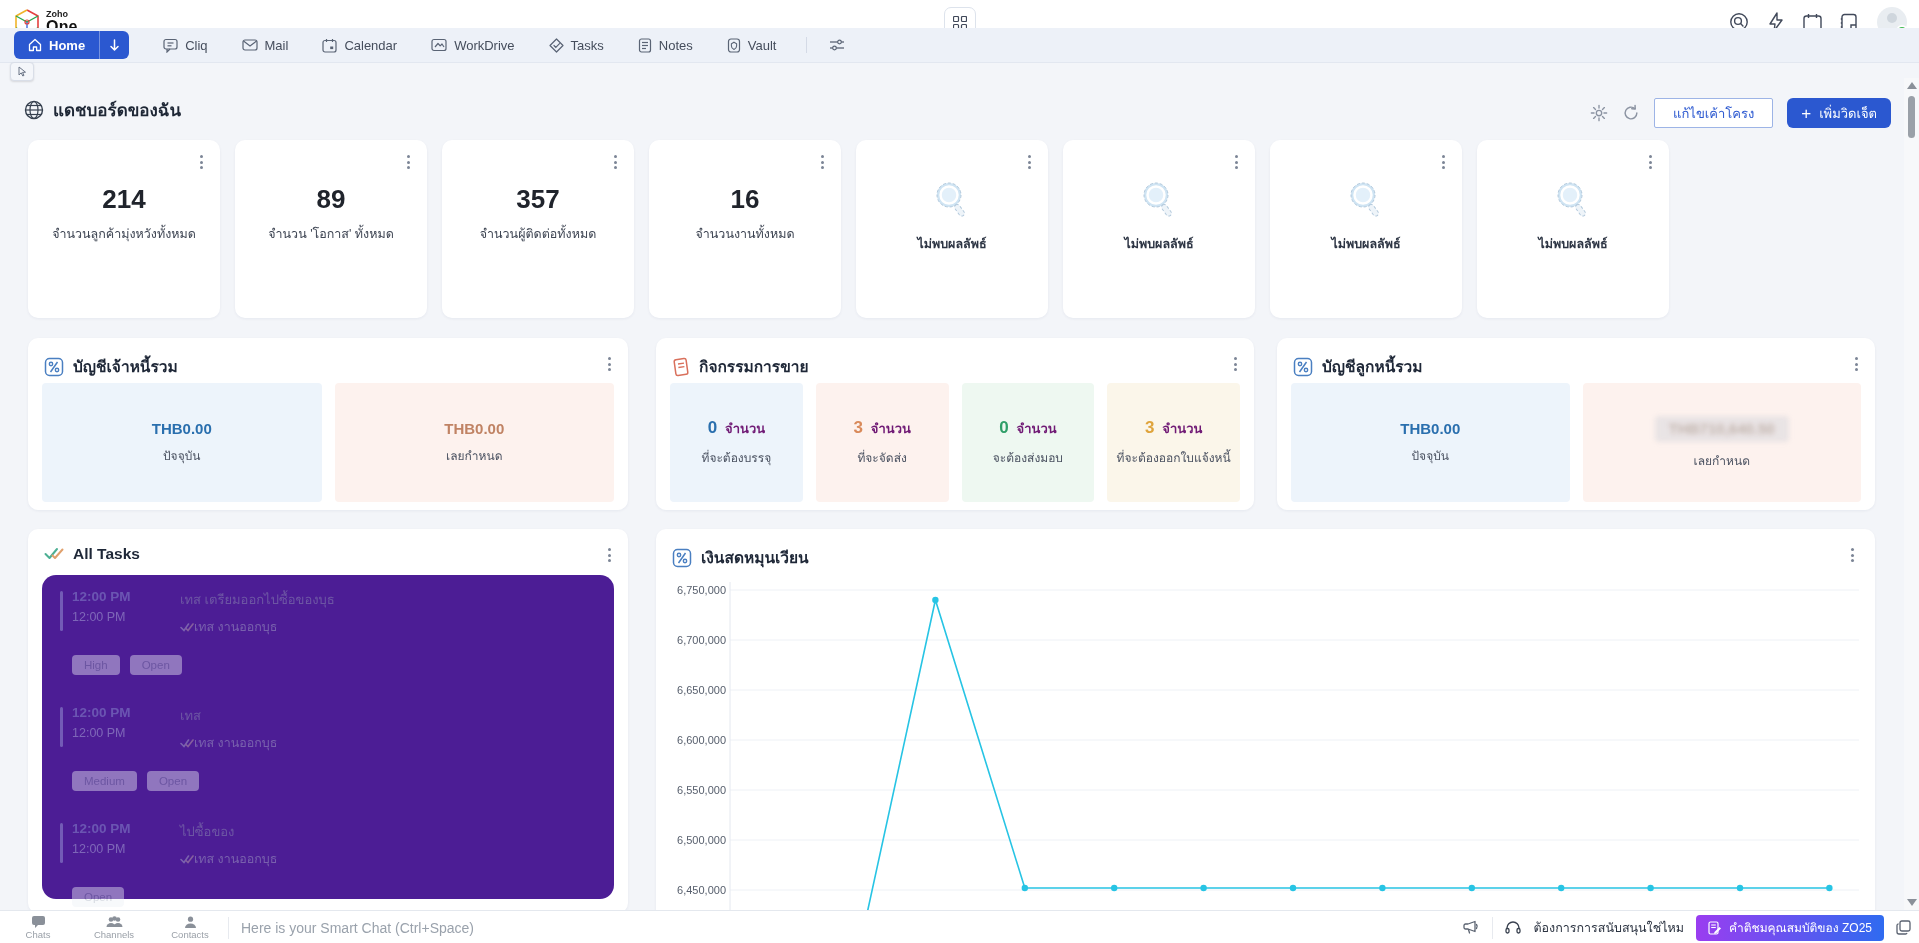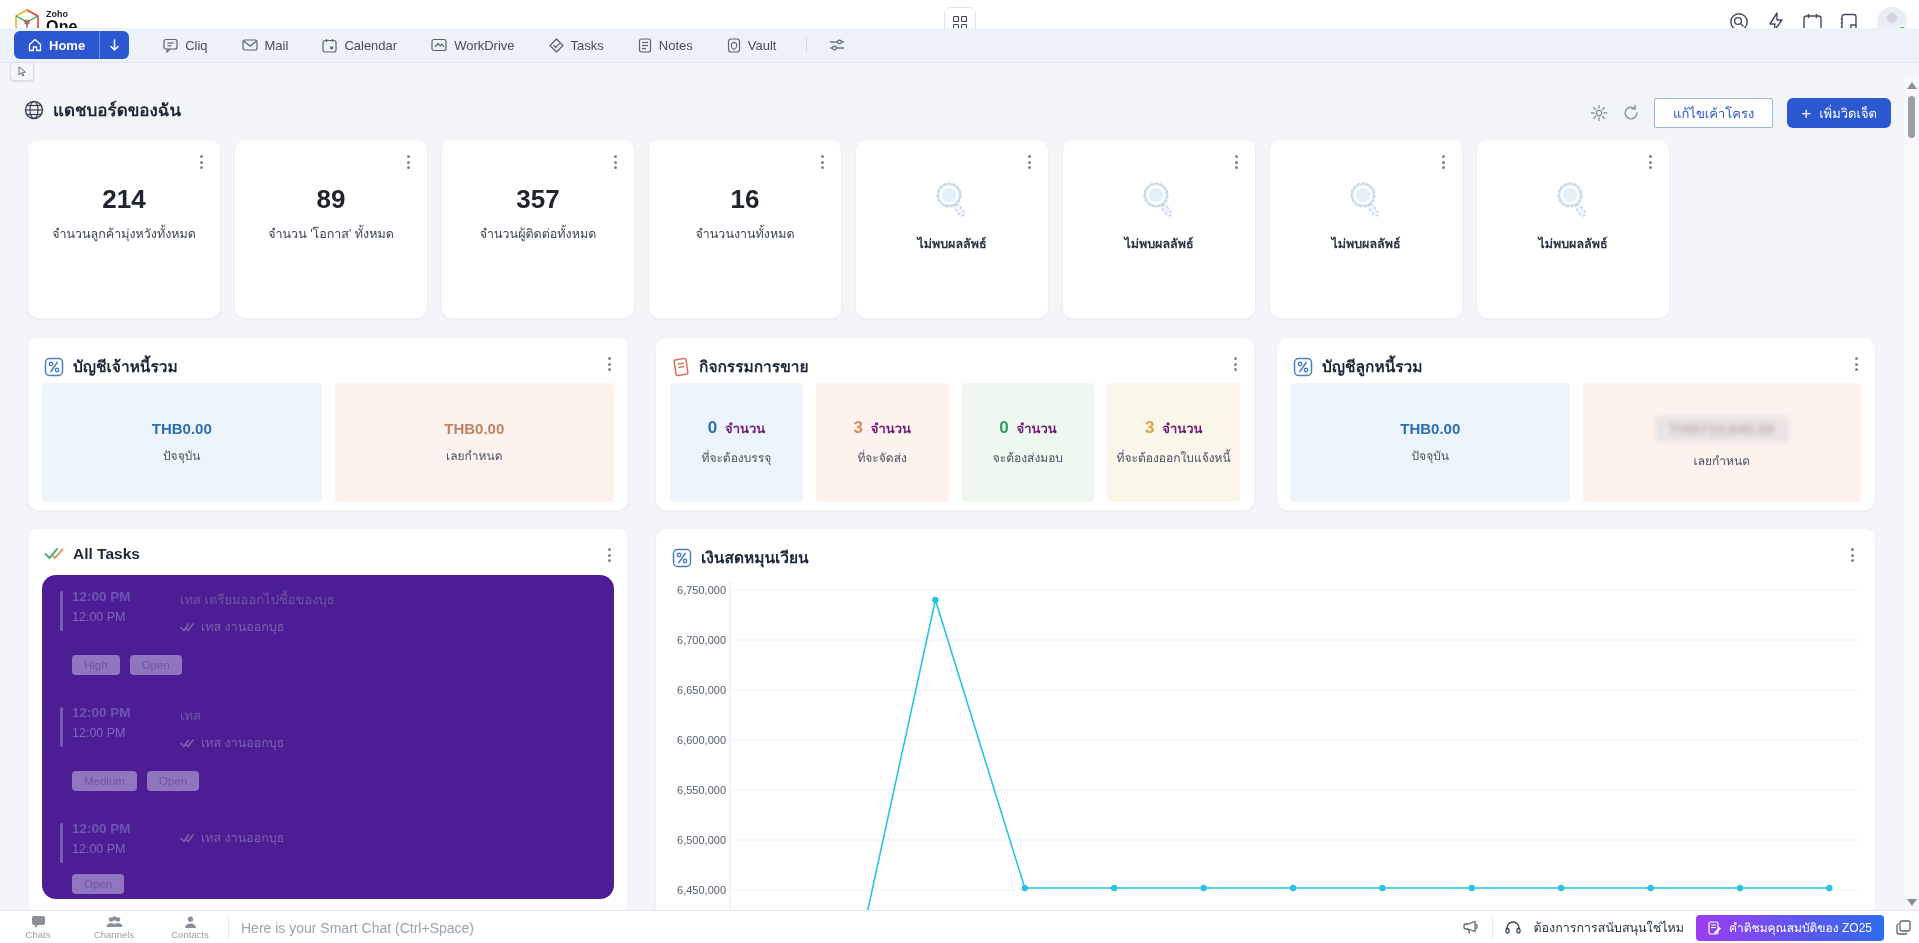--- a/index.html
+++ b/index.html
@@ -75,21 +75,21 @@
   #tasks-card{left:28px;top:529px;width:600px;height:384px;}
   #tasks-inner{position:absolute;left:14px;right:14px;top:46px;bottom:14px;background:#4c1d95;border-radius:14px;padding:14px 18px;box-sizing:border-box;}
   .ghost{opacity:.42;}
   .task-row{display:flex;margin-bottom:26px;position:relative;padding-left:12px;}
   .task-bar{position:absolute;left:0;top:2px;width:3px;height:40px;border-radius:2px;background:#a9b2e4;}
   .task-times{width:108px;}
   .t1{font-size:13.5px;font-weight:700;color:#96a3da;}
   .t2{font-size:12.5px;color:#c2cbe8;margin-top:6px;}
   .task-main{flex:1;}
   .task-title{font-size:13px;color:#9aa4b8;}
-  .task-sub{display:flex;align-items:center;gap:7px;margin-top:7px;font-size:12.5px;color:#b5bdce;}
+  .task-sub{display:flex;align-items:center;margin-top:7px;font-size:12.5px;color:#b5bdce;}
   .task-badges{display:flex;gap:10px;margin-top:14px;}
   .badge{background:#eef1f7;border-radius:4px;padding:4px 12px;font-size:11.5px;color:#9aa5b6;}
   
   #chart-card{left:656px;top:529px;width:1219px;height:470px;overflow:hidden;}
   #chart-area{position:absolute;left:0;top:50px;width:1219px;height:420px;}
   .ylab{position:absolute;right:1149px;width:66px;text-align:right;font-size:11px;color:#565e6c;}
   
   #bottombar{left:0;top:910px;width:1919px;height:33px;background:#fff;border-top:1px solid #e4e8ee;display:flex;align-items:center;z-index:9;}
   .bb-item{display:flex;flex-direction:column;align-items:center;justify-content:center;width:76px;color:#8a9099;cursor:pointer;}
   .bb-item .lbl{font-size:9.5px;margin-top:0px;color:#9aa0a8;}
@@ -551,20 +551,21 @@
         <span class="badge">Open</span>
       </div>
 
       <div class="task-row">
         <span class="task-bar"></span>
         <div class="task-times">
           <div class="t1">12:00 PM</div>
           <div class="t2">12:00 PM</div>
         </div>
         <div class="task-main">
+          <div class="task-title">ไปซื้อของ</div>
           <div class="task-sub">
             <svg width="14" height="11" viewBox="0 0 14 11">
               <path d="M1 5.5 l3 3 L8.5 2" fill="none" stroke="#b9c1d2" stroke-width="1.6" stroke-linecap="round"></path>
               <path d="M6 6.5 l2 2 L13 2" fill="none" stroke="#d4b9aa" stroke-width="1.6" stroke-linecap="round"></path>
             </svg>
             <span>เทส งานออกบุธ</span>
           </div>
         </div>
       </div>
       <div class="task-badges" style="margin:-8px 0 0 12px;">

